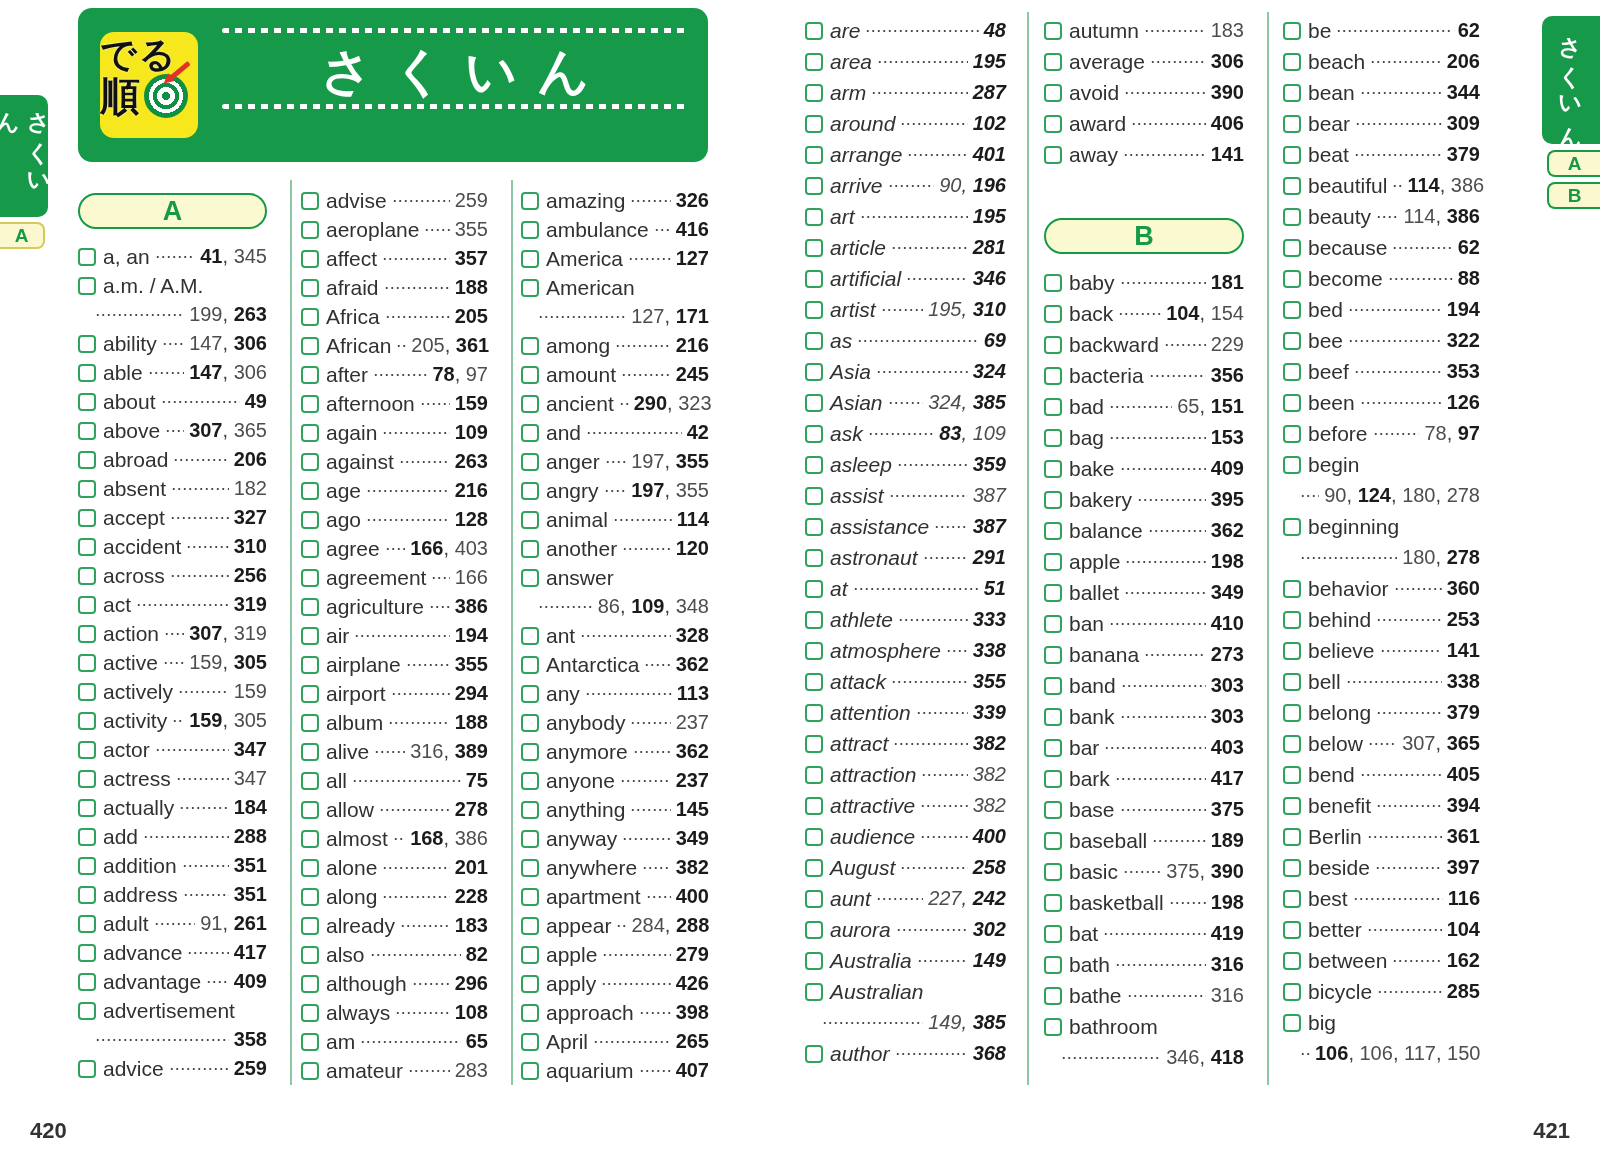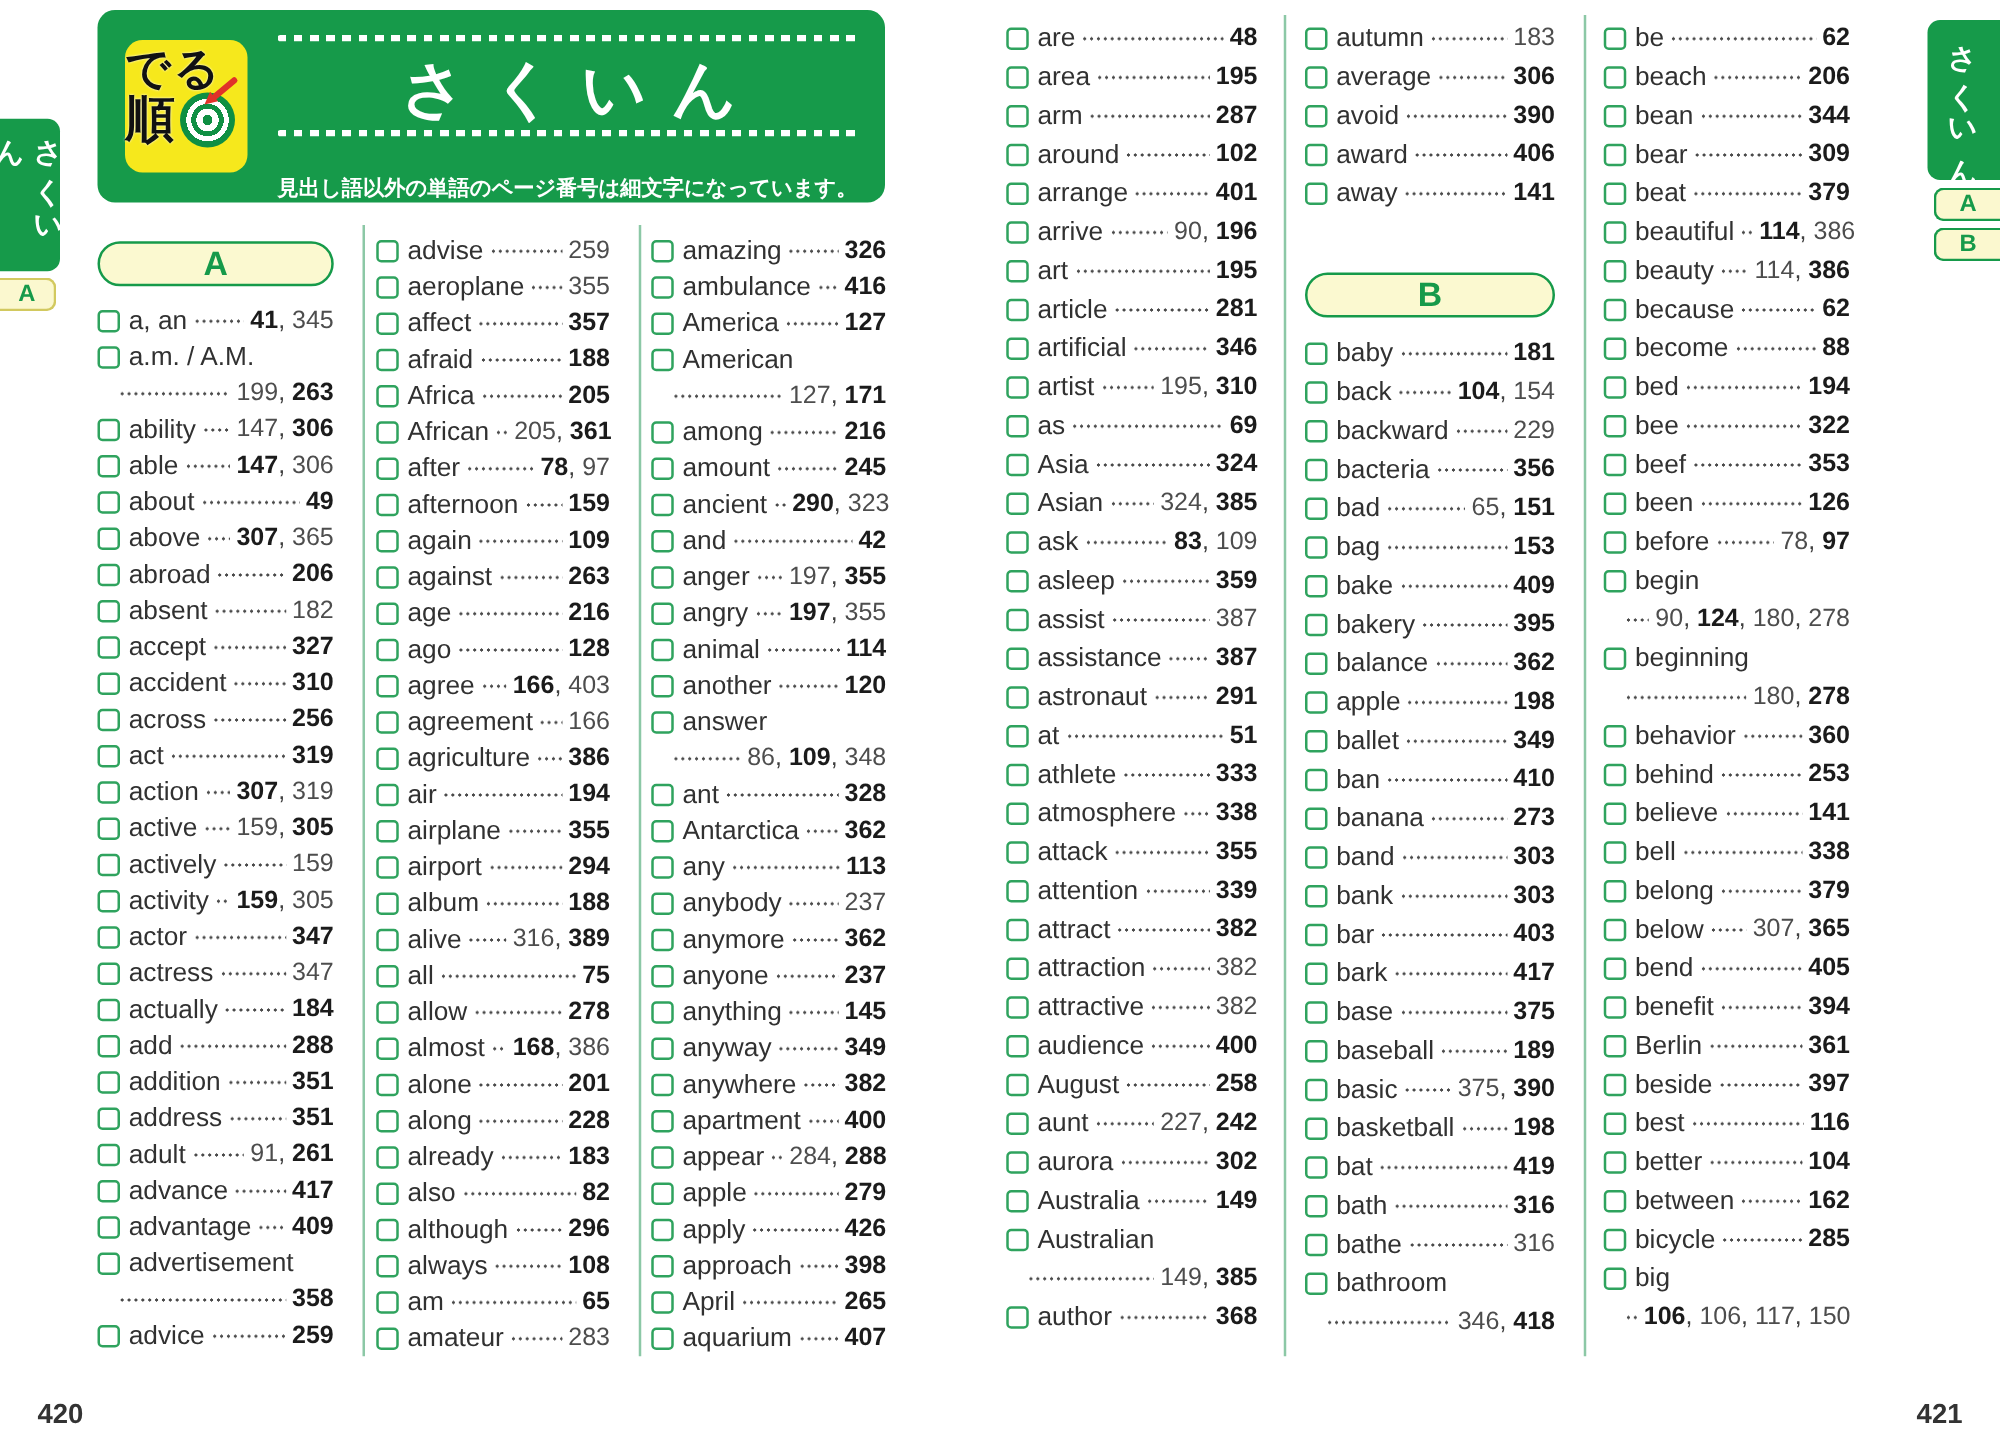--- a/index.html
+++ b/index.html
@@ -53,21 +53,21 @@
   .vr1{left:290px;top:180px;height:905px;}
   .vr2{left:511px;top:180px;height:905px;}
   .vr3{left:1027px;top:12px;height:1073px;}
   .vr4{left:1267px;top:12px;height:1073px;}
 
   
   .col{position:absolute;}
   .c1{left:78px;top:193px;width:189px;}
   .c2{left:301px;top:186px;width:187px;}
   .c3{left:521px;top:186px;width:188px;}
-  .c4{left:805px;top:15px;width:201px;}
+  .c4{left:805px;top:15px;width:201px;font-style:italic;}
   .c5{left:1044px;top:15px;width:200px;}
   .c6{left:1283px;top:15px;width:197px;}
   .pgL .entry{height:29px;}
   .pgR .entry{height:31px;}
 
   .entry{display:flex;align-items:center;}
   .checkbox{width:14px;height:14px;border:2.2px solid #2fa35e;border-radius:4px;
         margin-right:7px;flex:none;background:#fff;}
   .word{font-size:21px;color:#313131;white-space:nowrap;}
   .leader{flex:1;min-width:10px;margin:0 5px;height:16px;
@@ -98,21 +98,20 @@
       <div class="logo-bottom">
         <span class="logo-t2">順</span>
         <span class="logo-target">
           <span class="logo-dart"></span>
         </span>
       </div>
     </div>
     <div class="dotline dot-top"></div>
     <div class="header-title">さくいん</div>
     <div class="dotline dot-bottom"></div>
-    <div class="header-sub sub2">見出し語以外の単語のページ番号は細文字になっています。</div>
   </div>
 
   <div class="vtab-green tab-left-green">さくいん</div>
   <div class="ltab tab-left-a">A</div>
   <div class="vtab-green tab-right-green">さくいん</div>
   <div class="ltab tab-right-a">A</div>
   <div class="ltab tab-right-b">B</div>
 
   <div class="vrule vr1"></div>
   <div class="vrule vr2"></div>

